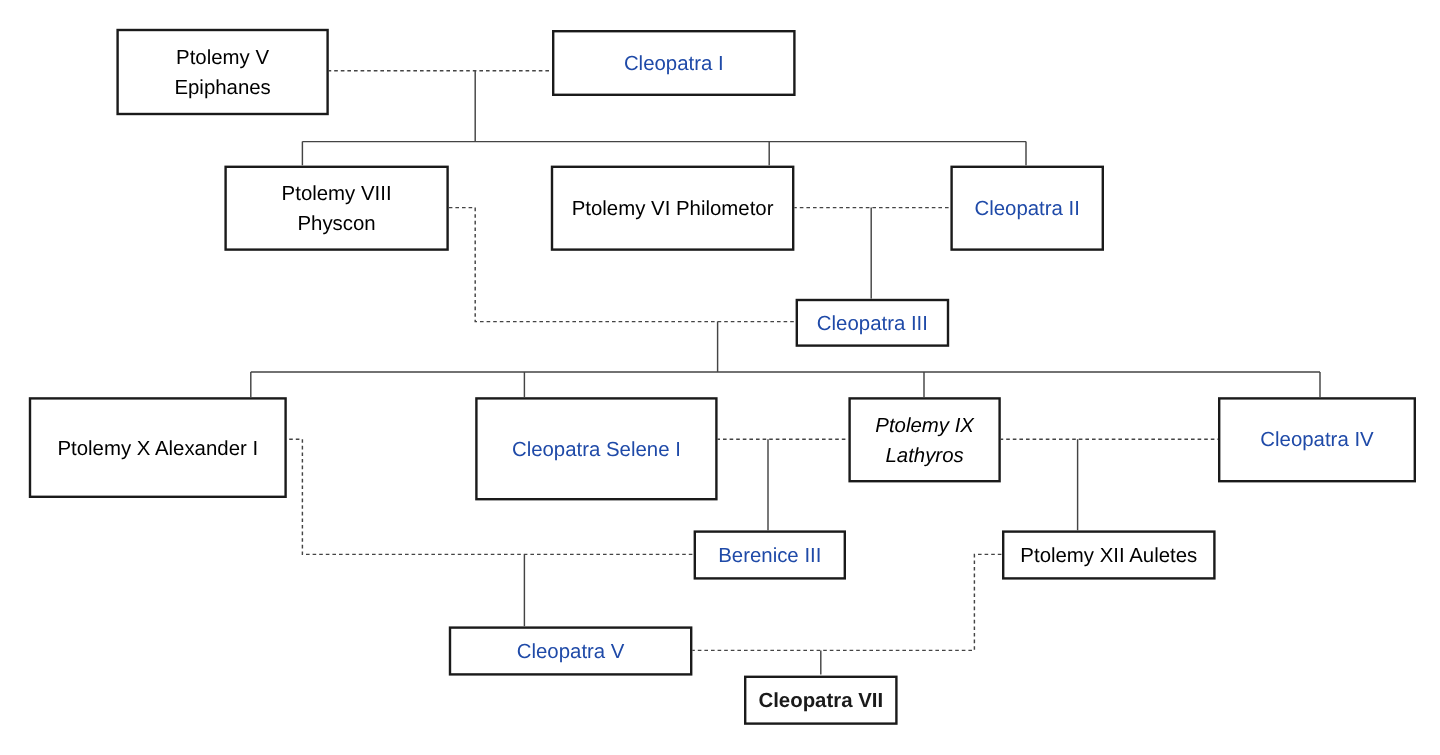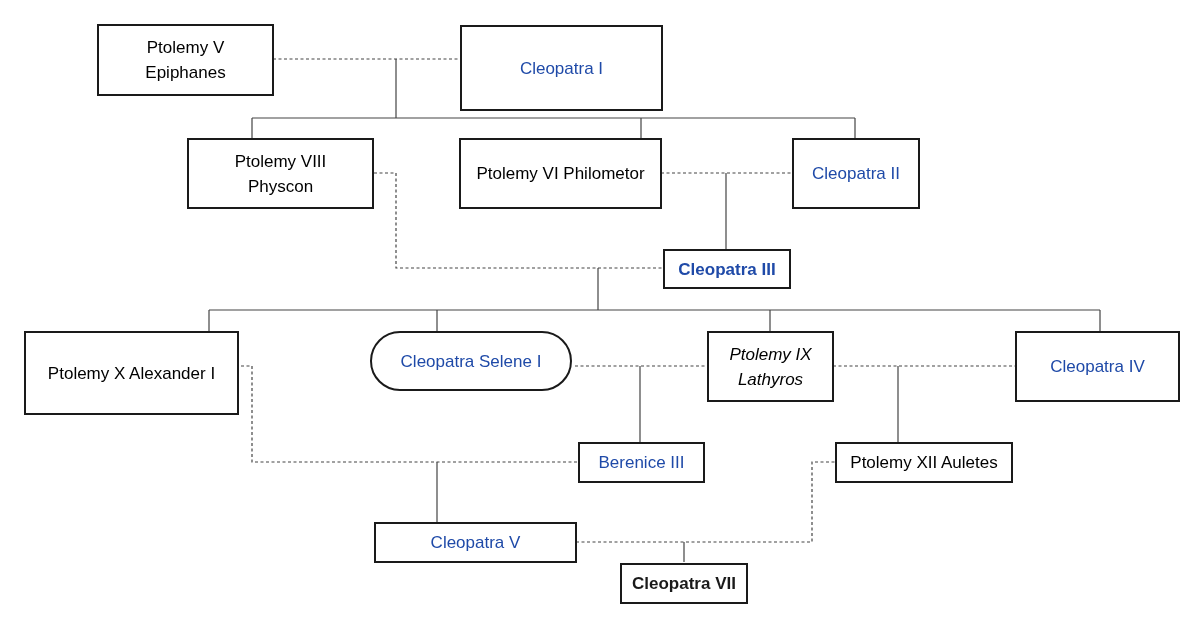--- a/index.html
+++ b/index.html
@@ -39,43 +39,43 @@
     <path d="M898 366 V442"></path>
     <path d="M437 462 V522"></path>
     <path d="M684 542 V562"></path>
   </g>
 </svg>
 
 <div class="node male" style="left:97px;top:24px;width:177px;height:72px;">
   <span class="label">Ptolemy V
 Epiphanes</span>
 </div>
-<div class="node female" style="left:460px;top:25px;width:203px;height:86px;">
+<div class="node female" style="left:460px;top:25px;width:203px;height:55px;">
   <span class="label">Cleopatra I</span>
 </div>
 
 <div class="node male" style="left:187px;top:138px;width:187px;height:71px;">
   <span class="label">Ptolemy VIII
 Physcon</span>
 </div>
 <div class="node male" style="left:459px;top:138px;width:203px;height:71px;">
   <span class="label">Ptolemy VI Philometor</span>
 </div>
 <div class="node female" style="left:792px;top:138px;width:128px;height:71px;text-align:center;">
   <span class="label">Cleopatra II</span>
 </div>
 
-<div class="node female" style="left:663px;top:249px;width:128px;height:40px;font-weight:bold;">
+<div class="node female" style="left:663px;top:249px;width:128px;height:40px;">
   <span class="label">Cleopatra III</span>
 </div>
 
 <div class="node male" style="left:24px;top:331px;width:215px;height:84px;">
   <span class="label">Ptolemy X Alexander I</span>
 </div>
-<div class="node female" style="left:370px;top:331px;width:202px;height:60px;border-radius:32px;">
+<div class="node female" style="left:396px;top:331px;width:202px;height:86px;">
   <span class="label">Cleopatra Selene I</span>
 </div>
 <div class="node male" style="left:707px;top:331px;width:127px;height:71px;font-style:italic;">
   <span class="label">Ptolemy IX
 Lathyros</span>
 </div>
 <div class="node female" style="left:1015px;top:331px;width:165px;height:71px;">
   <span class="label">Cleopatra IV</span>
 </div>
 

